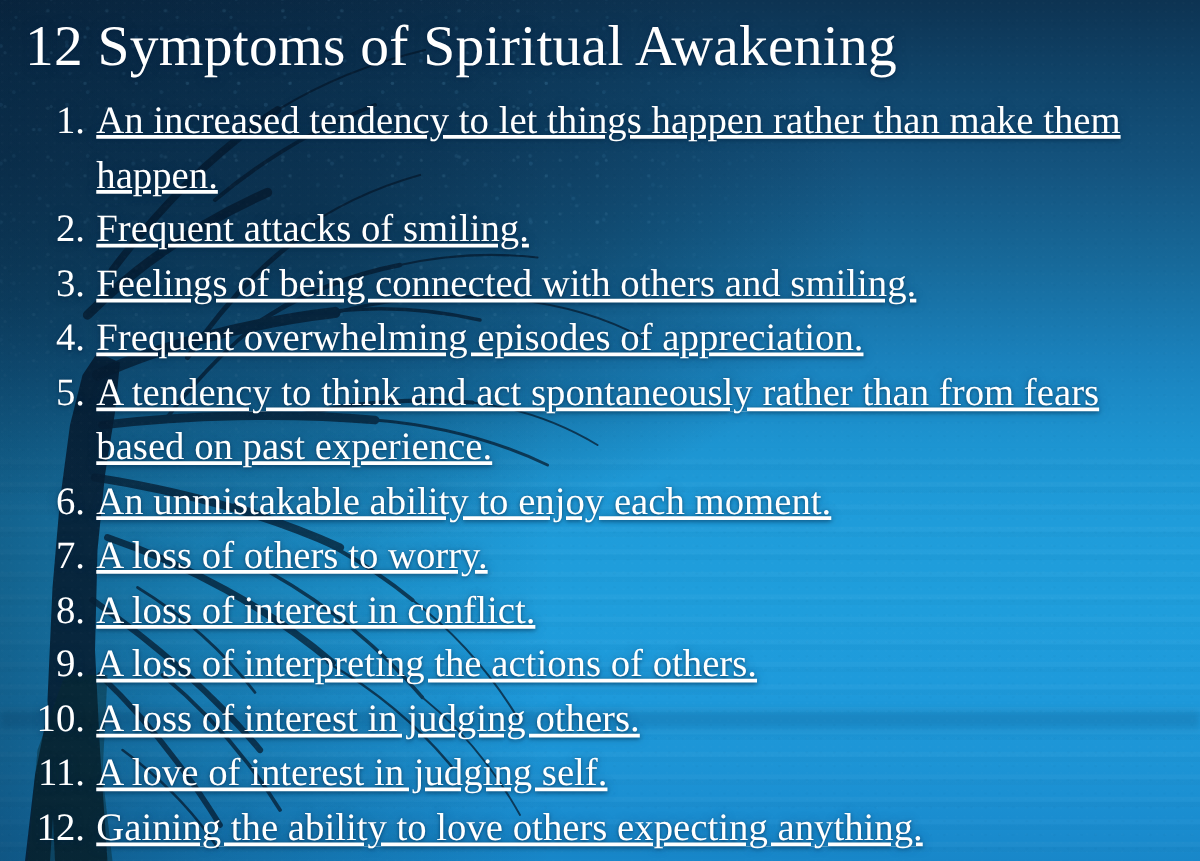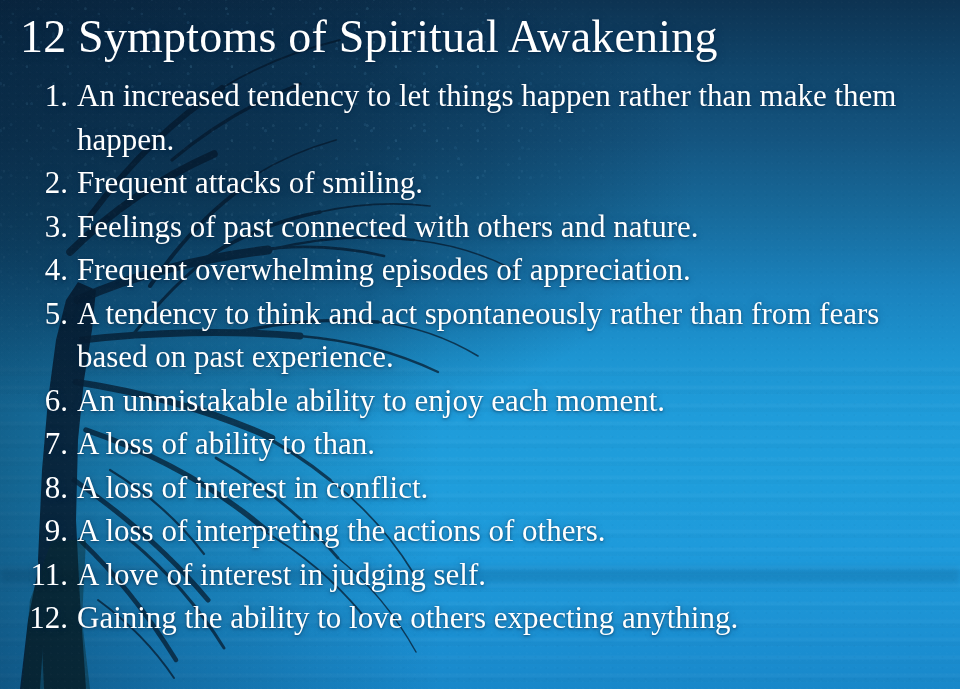--- a/index.html
+++ b/index.html
@@ -174,20 +174,21 @@
   .item-number {
     flex: 0 0 auto;
     min-width: 44px;
     text-align: right;
     padding-right: 9px;
     white-space: nowrap;
   }
 
   .item-text {
     flex: 1 1 auto;
+    text-decoration: underline;
   }
 </style>
 </head>
 <body>
 
 <div id="poster">
 
   <div class="bg-base"></div>
   <div class="bg-bands"></div>
   <div class="bg-horizon"></div>
@@ -253,53 +254,57 @@
         <span class="item-text">An increased tendency to let things happen rather than make them happen.</span>
       </li>
 
       <li class="symptom-item">
         <span class="item-number">2.</span>
         <span class="item-text">Frequent attacks of smiling.</span>
       </li>
 
       <li class="symptom-item">
         <span class="item-number">3.</span>
-        <span class="item-text">Feelings of past connected with others and nature.</span>
+        <span class="item-text">Feelings of being connected with others and smiling.</span>
       </li>
 
       <li class="symptom-item">
         <span class="item-number">4.</span>
         <span class="item-text">Frequent overwhelming episodes of appreciation.</span>
       </li>
 
       <li class="symptom-item">
         <span class="item-number">5.</span>
         <span class="item-text">A tendency to think and act spontaneously rather than from fears based on past experience.</span>
       </li>
 
       <li class="symptom-item">
         <span class="item-number">6.</span>
         <span class="item-text">An unmistakable ability to enjoy each moment.</span>
       </li>
 
       <li class="symptom-item">
         <span class="item-number">7.</span>
-        <span class="item-text">A loss of ability to than.</span>
+        <span class="item-text">A loss of others to worry.</span>
       </li>
 
       <li class="symptom-item">
         <span class="item-number">8.</span>
         <span class="item-text">A loss of interest in conflict.</span>
       </li>
 
       <li class="symptom-item">
         <span class="item-number">9.</span>
         <span class="item-text">A loss of interpreting the actions of others.</span>
       </li>
 
+      <li class="symptom-item">
+        <span class="item-number">10.</span>
+        <span class="item-text">A loss of interest in judging others.</span>
+      </li>
 
       <li class="symptom-item">
         <span class="item-number">11.</span>
         <span class="item-text">A love of interest in judging self.</span>
       </li>
 
       <li class="symptom-item">
         <span class="item-number">12.</span>
         <span class="item-text">Gaining the ability to love others expecting anything.</span>
       </li>

